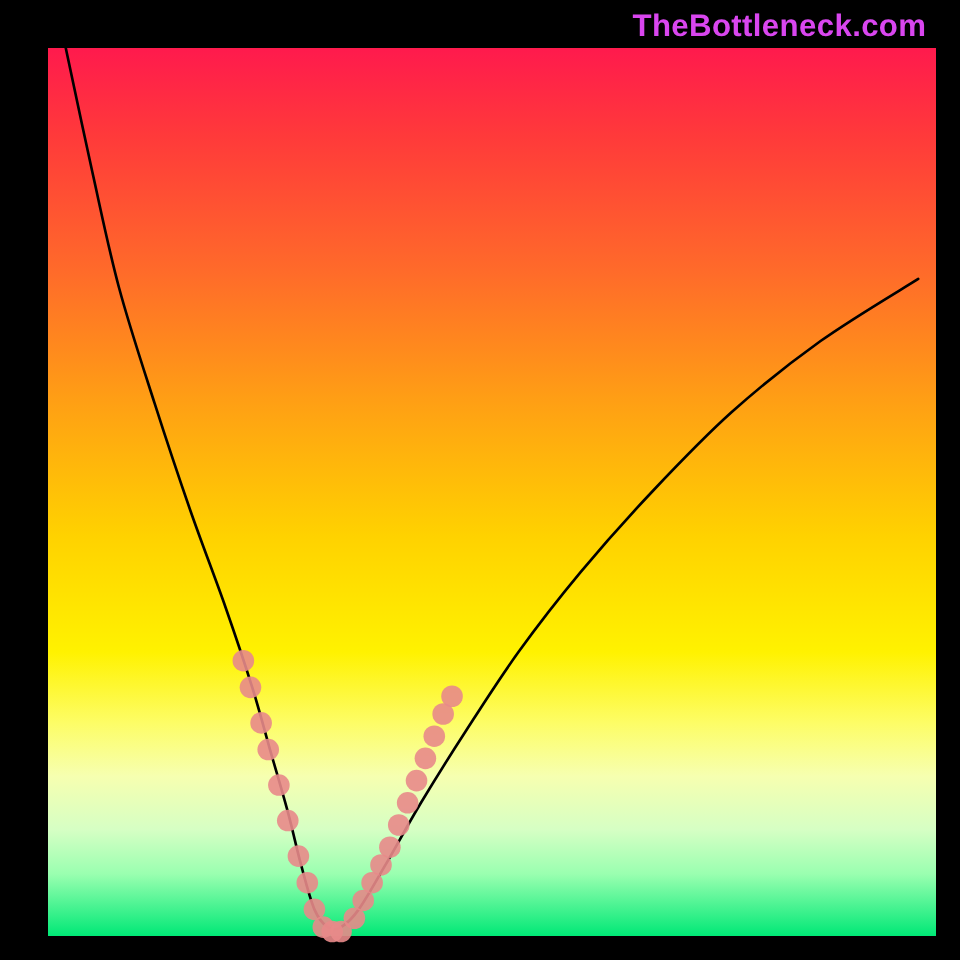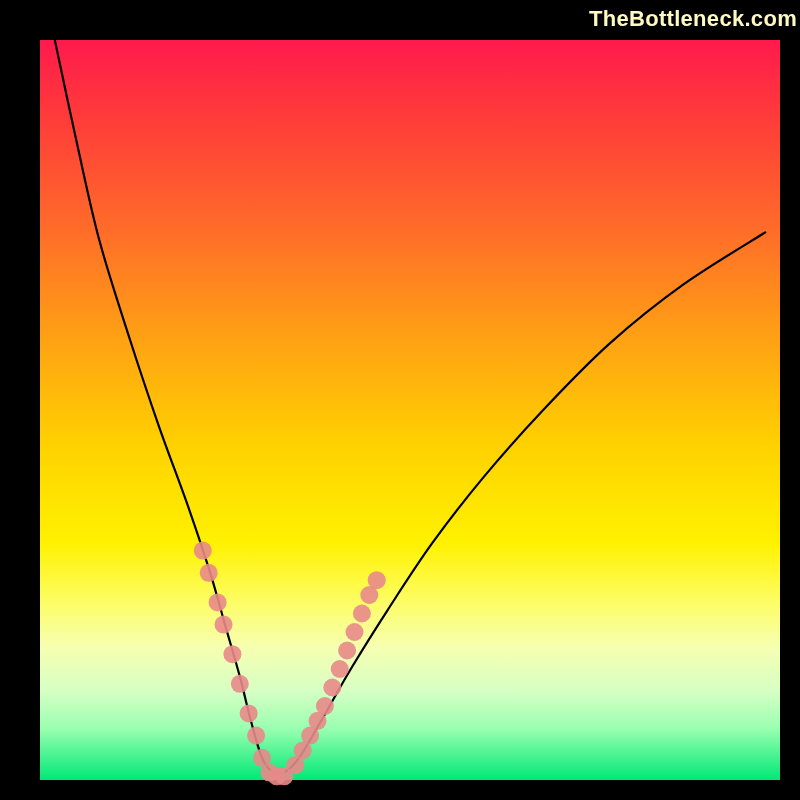--- a/index.html
+++ b/index.html
@@ -34,23 +34,23 @@
       #fdfd66 76%,
       #f6ffb0 82%,
       #d6ffc4 88%,
       #9affb0 93%,
       #00e876 100%
     );
   }
   .watermark {
     position: absolute;
     top: 6px;
-    right: 3px;
-    color: #fef9c3;
-    font-size: 22px;
+    right: 28px;
+    color: #d946ef;
+    font-size: 26px;
     font-weight: 600;
     letter-spacing: 0.3px;
     user-select: none;
   }
   svg.curve {
     position: absolute;
     left: 0;
     top: 0;
     width: 740px;
     height: 740px;

